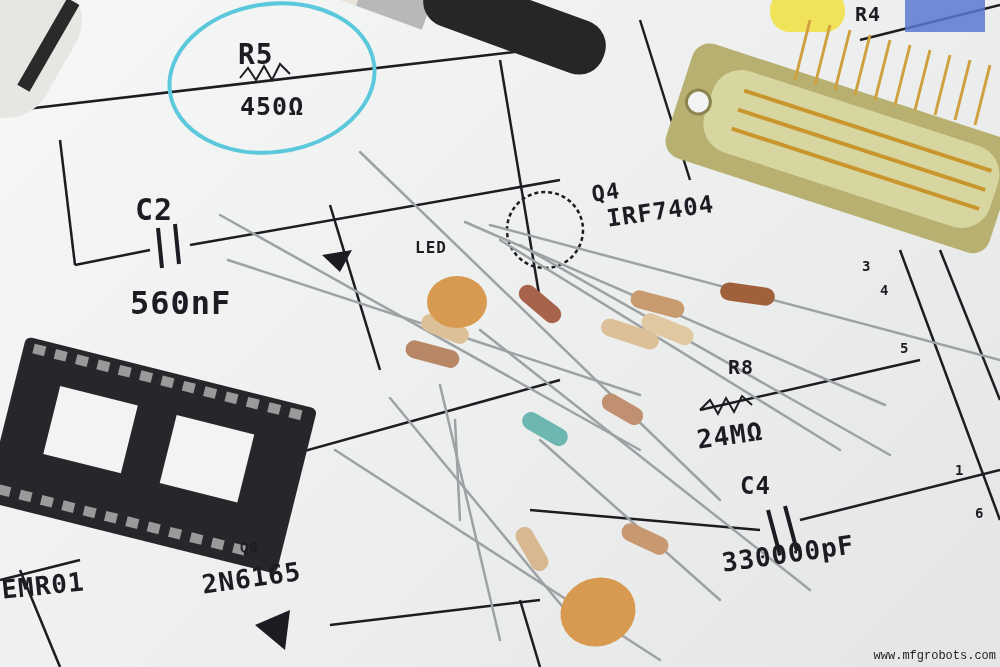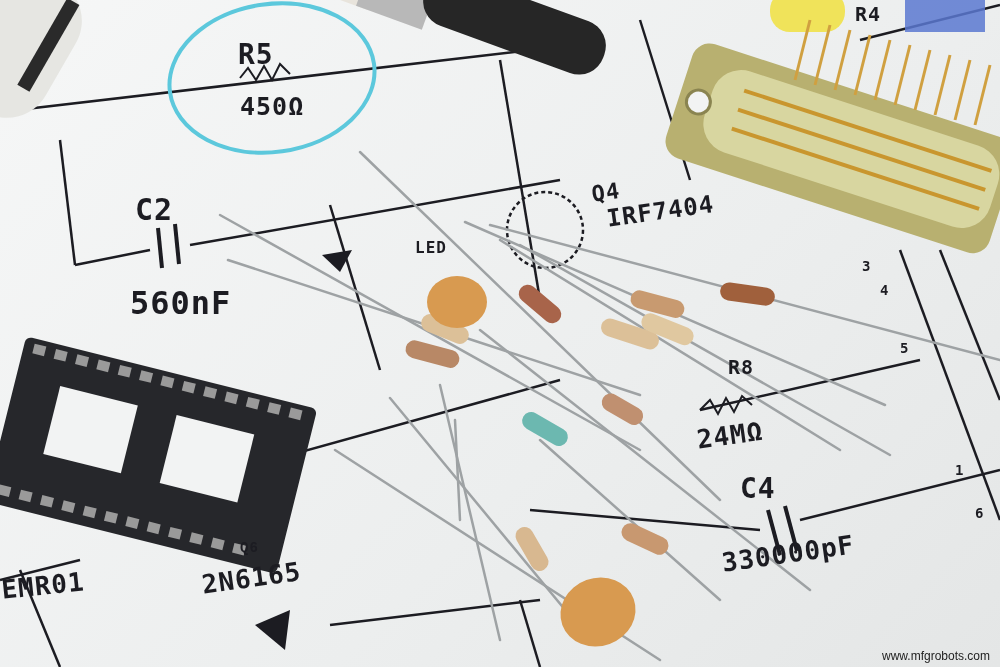--- a/index.html
+++ b/index.html
@@ -1,20 +1,20 @@
 <!DOCTYPE html>
 <html><head>
 <meta charset="utf-8">
 <style>
   html,body{margin:0;padding:0;}
   body{width:1000px;height:667px;overflow:hidden;background:#eef0f0;position:relative;font-family:"DejaVu Sans Mono",monospace;}
   .scene{position:absolute;inset:0;overflow:hidden;background:linear-gradient(135deg,#f6f7f7 0%,#eceeee 60%,#e4e6e6 100%);}
   svg{position:absolute;left:0;top:0;}
   .lbl{position:absolute;font-family:"DejaVu Sans Mono",monospace;font-weight:bold;color:#1c1c22;letter-spacing:1px;transform-origin:left top;}
-  .wm{position:absolute;right:10px;bottom:4px;font-family:Liberation Sans, sans-serif;font-size:12px;color:#222;text-align:center;}
+  .wm{position:absolute;right:4px;bottom:4px;font-family:Liberation Mono, monospace;font-size:12px;color:#222;text-align:center;}
 </style>
 </head>
 <body>
 
 <div class="scene">
   <svg width="1000" height="667" viewBox="0 0 1000 667">
 
     <g stroke="#1c1c22" stroke-width="2.5" fill="none">
       <line x1="0" y1="112" x2="600" y2="42"></line>
       <line x1="500" y1="60" x2="540" y2="300"></line>
@@ -159,21 +159,21 @@
 
   <div class="lbl" style="left:238px;top:38px;font-size:28px;">R5</div>
   <div class="lbl" style="left:240px;top:92px;font-size:25px;">450Ω</div>
   <div class="lbl" style="left:135px;top:192px;font-size:30px;">C2</div>
   <div class="lbl" style="left:130px;top:284px;font-size:32px;">560nF</div>
   <div class="lbl" style="left:590px;top:182px;font-size:22px;transform:rotate(-8deg);">Q4</div>
   <div class="lbl" style="left:605px;top:205px;font-size:24px;transform:rotate(-8deg);">IRF7404</div>
   <div class="lbl" style="left:415px;top:238px;font-size:16px;">LED</div>
   <div class="lbl" style="left:700px;top:355px;font-size:20px;margin-left:28px;">R8</div>
   <div class="lbl" style="left:695px;top:425px;font-size:26px;transform:rotate(-8deg);">24MΩ</div>
-  <div class="lbl" style="left:740px;top:472px;font-size:28px;">C4</div>
+  <div class="lbl" style="left:740px;top:472px;font-size:24px;">C4</div>
   <div class="lbl" style="left:720px;top:548px;font-size:26px;transform:rotate(-8deg);">330000pF</div>
   <div class="lbl" style="left:240px;top:540px;font-size:14px;font-family:Liberation Mono, monospace;">Q6</div>
   <div class="lbl" style="left:200px;top:570px;font-size:26px;transform:rotate(-8deg);">2N6165</div>
   <div class="lbl" style="left:0px;top:575px;font-size:26px;transform:rotate(-6deg);">EMR01</div>
   <div class="lbl" style="left:855px;top:2px;font-size:20px;">R4</div>
 
   <div class="lbl" style="left:862px;top:258px;font-size:14px;">3</div>
   <div class="lbl" style="left:880px;top:282px;font-size:14px;">4</div>
   <div class="lbl" style="left:900px;top:340px;font-size:14px;">5</div>
   <div class="lbl" style="left:955px;top:462px;font-size:14px;">1</div>

